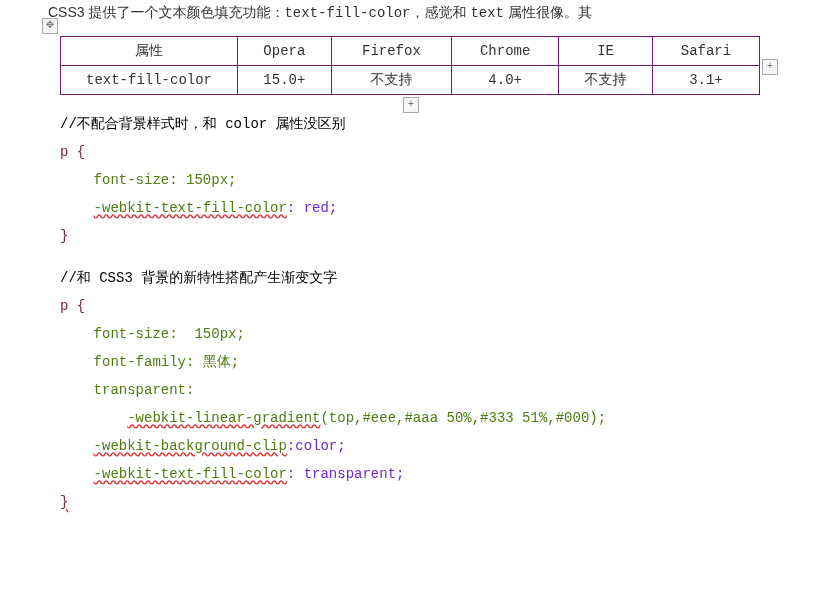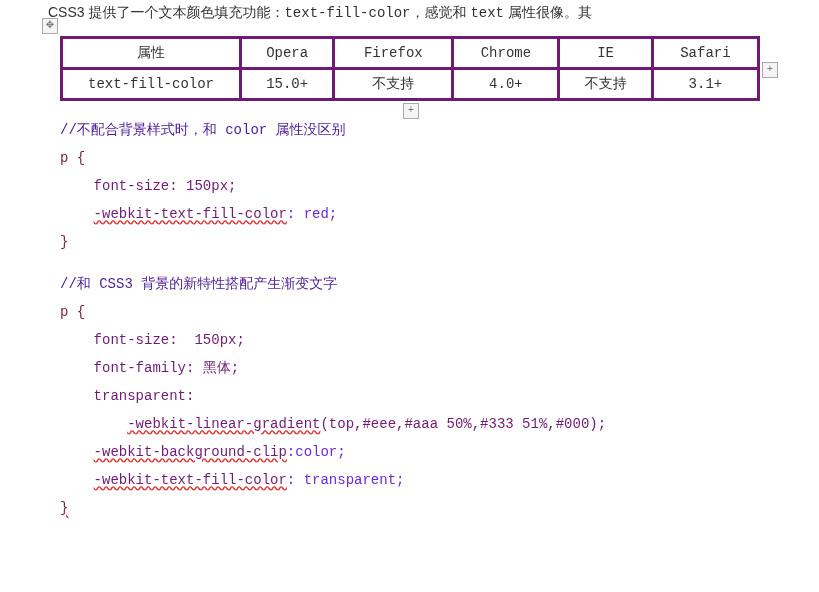--- a/index.html
+++ b/index.html
@@ -30,21 +30,21 @@
     margin: 0 0 15px 40px;
     width: 700px;
   }
   table {
     border-collapse: collapse;
     width: 100%;
     font-family: Consolas, "Courier New", monospace;
     font-size: 14px;
   }
   th, td {
-    border: 3px solid #701a75;
+    border: 1px solid #701a75;
     padding: 5px 8px;
     text-align: center;
     font-weight: normal;
   }
   th:first-child, td:first-child {
     width: 160px;
   }
   .handle {
     position: absolute;
     width: 14px;
@@ -61,23 +61,23 @@
   .handle-r  { top: 50%; right: -18px; margin-top: -7px; }
   .handle-b  { bottom: -18px; left: 50%; margin-left: -7px; }
 
   .code {
     font-family: Consolas, "Courier New", monospace;
     font-size: 14px;
     line-height: 2.0;
     margin-left: 40px;
     white-space: pre;
   }
-  .cm { color: #4c1d95; }
+  .cm { color: #000000; }
   .br { color: #7a1e3a; }
-  .kw { color: #701a75; }
+  .kw { color: #4d7c0f; }
   .val { color: #6d28d9; }
   .sepblank { height: 14px; }
   .underl {
     text-decoration-line: underline;
     text-decoration-style: wavy;
     text-decoration-color: #d33;
     margin-top: 12px;
   }
 </style>
 </head>

